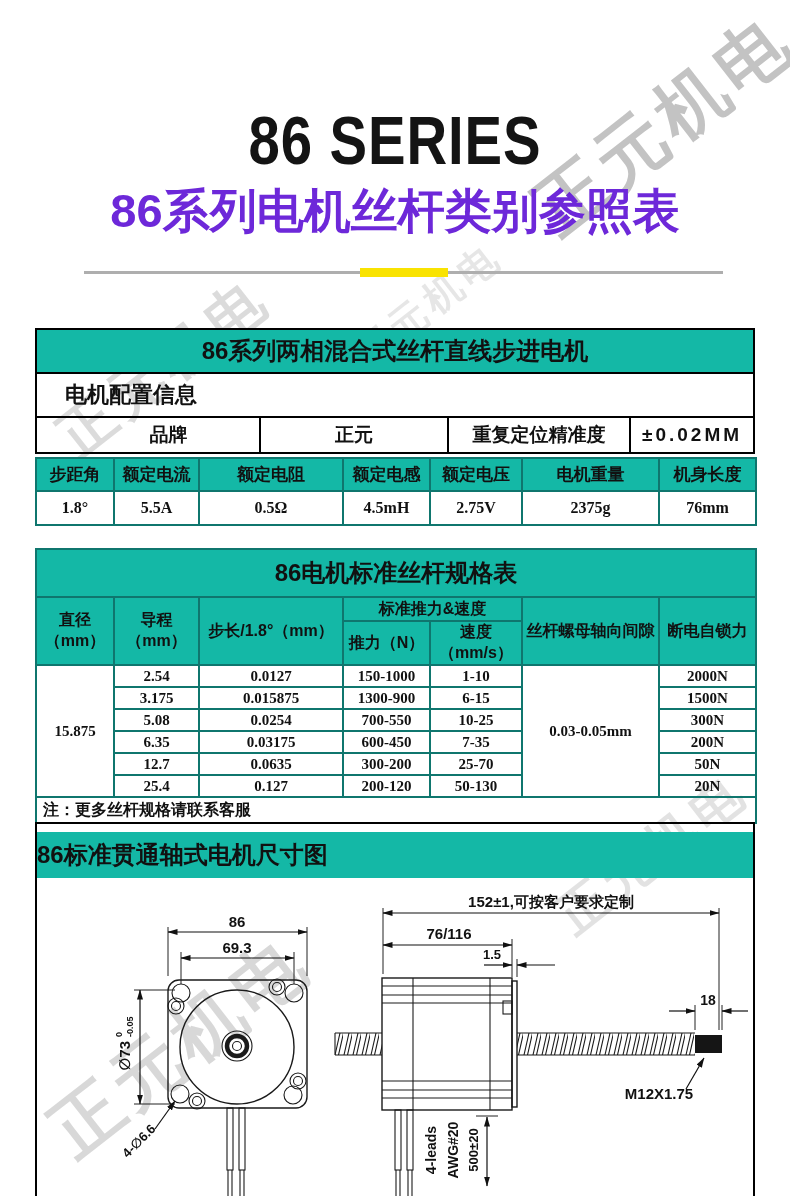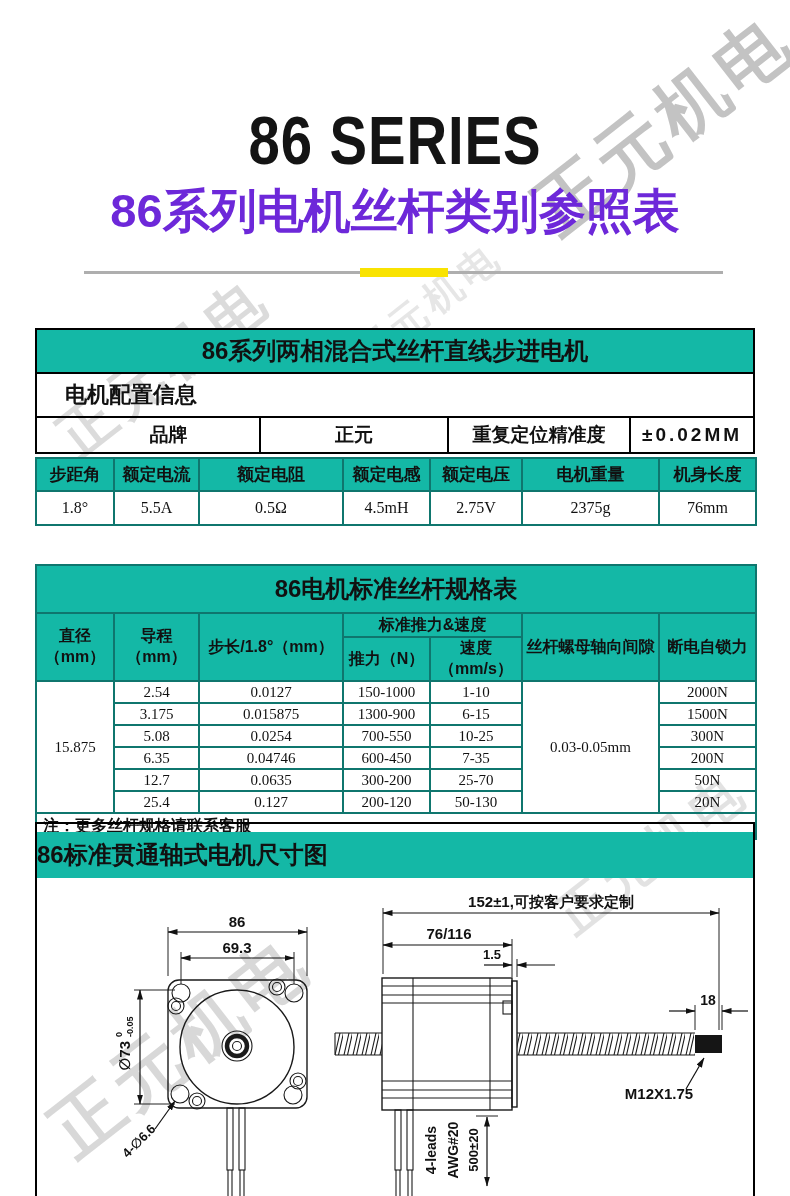--- a/index.html
+++ b/index.html
@@ -29,34 +29,34 @@
     position:absolute;left:0;top:180px;width:100%;text-align:center;z-index:1;
     font-size:47px;font-weight:900;color:#6d28d9;
   }
   .divider{position:absolute;left:84px;top:271px;width:639px;height:3px;background:#aeaeae;z-index:1;}
   .divider-accent{position:absolute;left:50%;top:-3px;width:88px;height:9px;transform:translateX(-50%);background:#f9e301;}
   
   .yellow{background:#14b8a6;}
   .box{position:absolute;left:35px;width:716px;border:2px solid #000;z-index:1;background:transparent;}
   .abs-table{position:absolute;left:35px;z-index:1;border-collapse:collapse;table-layout:fixed;width:720px;}
   .abs-table th,.abs-table td{border:2px solid #0f766e;text-align:center;padding:0;}
-  .val-font{font-family:"Liberation Serif","DejaVu Serif",serif;font-weight:normal;}
+  .val-font{font-family:"Liberation Serif","DejaVu Serif",serif;font-weight:bold;}
   
   .t1{top:328px;}
   .t1-title{height:42px;line-height:42px;text-align:center;font-size:24px;font-weight:bold;border-bottom:2px solid #000;}
   .t1-config{height:42px;line-height:42px;font-size:22px;font-weight:bold;padding-left:28px;}
   .t1-brand{display:flex;border-top:2px solid #000;height:34px;line-height:34px;padding-left:41px;}
   .t1-brand>div{font-size:19px;font-weight:bold;text-align:center;border-right:2px solid #000;}
   .t1-brand>div:last-child{border-right:none;}
   .bw1{width:181px;} .bw2{width:186px;} .bw3{width:180px;} .bw4{flex:1;letter-spacing:3px;font-size:20px;}
   .spec{top:457px;}
   .spec th{height:31px;font-size:17px;font-weight:bold;}
   .spec td{height:32px;font-size:16px;}
   
-  .screw{top:564px;}
+  .screw{top:548px;}
   .screw .tt{height:46px;font-size:24px;font-weight:bold;}
   .screw th{font-size:16px;font-weight:bold;}
   .screw .h1{height:22px;} .screw .h2{height:24px;}
   .screw td{height:20px;font-size:15px;}
   .screw .note-cell{text-align:left;font-size:16px;font-weight:bold;height:24px;padding-left:6px;
     font-family:"Liberation Sans","DejaVu Sans",sans-serif;}
   
   .t3{top:822px;height:380px;}
   .t3-title{height:46px;line-height:46px;text-align:left;font-size:24px;font-weight:bold;margin-top:8px;}
   .t3 svg{display:block;}
@@ -169,21 +169,21 @@
   </tr>
   <tr>
     <td class="val-font">5.08</td>
     <td class="val-font">0.0254</td>
     <td class="val-font">700-550</td>
     <td class="val-font">10-25</td>
     <td class="val-font">300N</td>
   </tr>
   <tr>
     <td class="val-font">6.35</td>
-    <td class="val-font">0.04746</td>
+    <td class="val-font">0.03175</td>
     <td class="val-font">600-450</td>
     <td class="val-font">7-35</td>
     <td class="val-font">200N</td>
   </tr>
   <tr>
     <td class="val-font">12.7</td>
     <td class="val-font">0.0635</td>
     <td class="val-font">300-200</td>
     <td class="val-font">25-70</td>
     <td class="val-font">50N</td>

